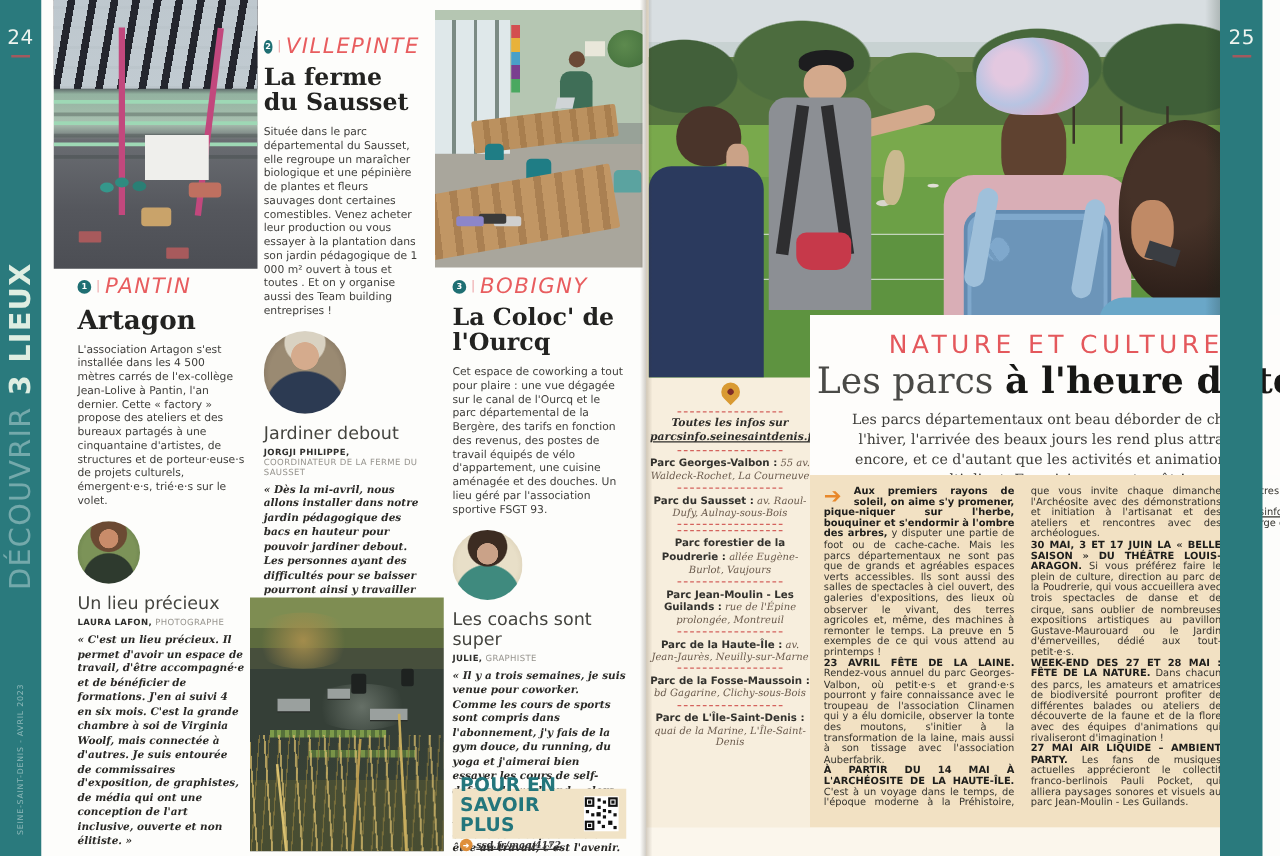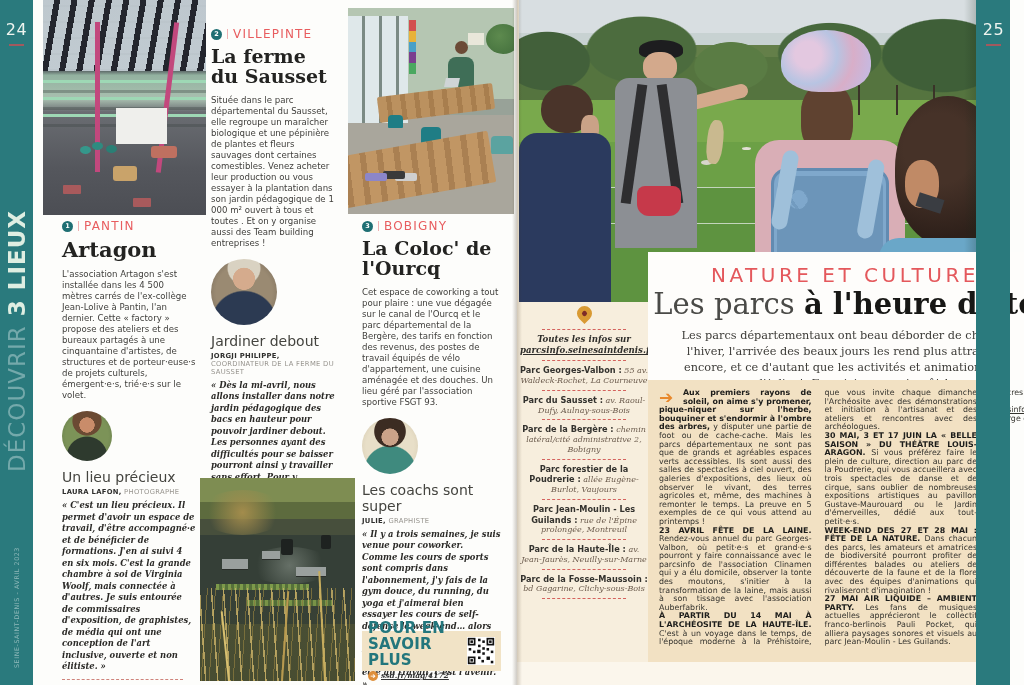--- a/index.html
+++ b/index.html
@@ -19,21 +19,21 @@
   .v-foot{font-size:6.3px;letter-spacing:.6px;color:#8fb9ba;}
   
   .gutter{position:absolute;top:0;height:685px;width:10px;
           background:linear-gradient(90deg,rgba(60,45,25,0),rgba(60,45,25,.22) 45%,rgba(60,45,25,0));}
   
   .col{position:absolute;}
   .cityline{display:flex;align-items:center;margin-bottom:6px;}
   .num-circle{display:inline-flex;align-items:center;justify-content:center;width:11px;height:11px;
               border-radius:50%;background:#1f6f73;color:#fff;font-size:6.5px;font-weight:bold;}
   .city-sep{display:inline-block;width:1px;height:10px;background:#efb0b2;margin:0 5px;}
-  .city{color:#e85d5f;font-size:12px;letter-spacing:1.2px;}
+  .city{color:#e85d5f;font-size:17px;letter-spacing:1.2px;font-style:italic;}
   .sec-title{font-family:"DejaVu Serif","Liberation Serif",serif;font-weight:bold;color:#232321;
              font-size:19px;line-height:1.05;margin:0 0 8px 0;}
   .body-txt{font-size:8.6px;line-height:1.28;color:#3f3e3b;}
   .avatar{border-radius:50%;margin:10px 0 8px 0;position:relative;overflow:hidden;}
   .p-title{font-size:14px;color:#44443f;margin:2px 0 3px 0;}
   .p-name{font-size:6.8px;letter-spacing:.3px;color:#2e2e2c;font-weight:bold;margin-bottom:4px;}
   .p-role{font-weight:normal;color:#97948e;}
   .quote{font-family:"DejaVu Serif","Liberation Serif",serif;font-style:italic;font-weight:bold;
          font-size:8.4px;line-height:1.37;color:#2b2a27;}
   .dash-sep{border-top:1px dashed #cf837b;margin:6px 0 5px 0;width:90%;}
@@ -385,41 +385,41 @@
 
   <div class="parks">
     <div class="pin"></div>
     <div class="park-sep"></div>
     <div class="parks-head"><span>Toutes les infos sur </span><span class="u">parcsinfo.seinesaintdenis.fr</span></div>
     <div class="park-sep"></div>
     <div class="park"><strong>Parc Georges-Valbon :</strong> <em>55 av. Waldeck-Rochet, La Courneuve</em></div>
     <div class="park-sep"></div>
     <div class="park"><strong>Parc du Sausset :</strong> <em>av. Raoul-Dufy, Aulnay-sous-Bois</em></div>
     <div class="park-sep"></div>
-    <div class="park"><strong>Parc de la Bergère :</strong> <em>chemin latéral/cité administrative 2, Bobigny</em></div>
     <div class="park-sep"></div>
     <div class="park"><strong>Parc forestier de la Poudrerie :</strong> <em>allée Eugène-Burlot, Vaujours</em></div>
     <div class="park-sep"></div>
     <div class="park"><strong>Parc Jean-Moulin - Les Guilands :</strong> <em>rue de l'Épine prolongée, Montreuil</em></div>
     <div class="park-sep"></div>
     <div class="park"><strong>Parc de la Haute-Île :</strong> <em>av. Jean-Jaurès, Neuilly-sur-Marne</em></div>
     <div class="park-sep"></div>
     <div class="park"><strong>Parc de la Fosse-Maussoin :</strong> <em>bd Gagarine, Clichy-sous-Bois</em></div>
     <div class="park-sep"></div>
+    <div class="park"><strong>Parc de L'Île-Saint-Denis :</strong> <em>quai de la Marine, L'Île-Saint-Denis</em></div>
   </div>
 
   <div class="headline-box">
     <div class="kicker">NATURE ET CULTURE</div>
     <div class="big-title"><span class="bt-light">Les parcs </span><span class="bt-bold">à l'heure d'été</span></div>
     <div class="standfirst">Les parcs départementaux ont beau déborder de charme l'hiver, l'arrivée des beaux jours les rend plus attractifs encore, et ce d'autant que les activités et animations s'y multiplient. En voici un avant-goût !</div>
   </div>
 
   <div class="article">
     <p><span class="intro-arrow">➔</span><strong>Aux premiers rayons de soleil, on aime s'y promener, pique-niquer sur l'herbe, bouquiner et s'endormir à l'ombre des arbres,</strong><span> y disputer une partie de foot ou de cache-cache. Mais les parcs départementaux ne sont pas que de grands et agréables espaces verts accessibles. Ils sont aussi des salles de spectacles à ciel ouvert, des galeries d'expositions, des lieux où observer le vivant, des terres agricoles et, même, des machines à remonter le temps. La preuve en 5 exemples de ce qui vous attend au printemps !</span></p>
-    <p><strong>23 AVRIL FÊTE DE LA LAINE.</strong><span> Rendez-vous annuel du parc Georges-Valbon, où petit·e·s et grand·e·s pourront y faire connaissance avec le parcsinfo de l'association Clinamen qui y a élu domicile, observer la tonte des moutons, s'initier à la transformation de la laine, mais aussi à son tissage avec l'association Auberfabrik.</span></p>
+    <p><strong>23 AVRIL FÊTE DE LA LAINE.</strong><span> Rendez-vous annuel du parc Georges-Valbon, où petit·e·s et grand·e·s pourront y faire connaissance avec le troupeau de l'association Clinamen qui y a élu domicile, observer la tonte des moutons, s'initier à la transformation de la laine, mais aussi à son tissage avec l'association Auberfabrik.</span></p>
     <p><strong>À PARTIR DU 14 MAI À L'ARCHÉOSITE DE LA HAUTE-ÎLE.</strong><span> C'est à un voyage dans le temps, de l'époque moderne à la Préhistoire, que vous invite chaque dimanche l'Archéosite avec des démonstrations et initiation à l'artisanat et des ateliers et rencontres avec des archéologues.</span></p>
     <p><strong>30 MAI, 3 ET 17 JUIN LA « BELLE SAISON » DU THÉÂTRE LOUIS-ARAGON.</strong><span> Si vous préférez faire le plein de culture, direction au parc de la Poudrerie, qui vous accueillera avec trois spectacles de danse et de cirque, sans oublier de nombreuses expositions artistiques au pavillon Gustave-Maurouard ou le Jardin d'émerveilles, dédié aux tout-petit·e·s.</span></p>
     <p><strong>WEEK-END DES 27 ET 28 MAI : FÊTE DE LA NATURE.</strong><span> Dans chacun des parcs, les amateurs et amatrices de biodiversité pourront profiter de différentes balades ou ateliers de découverte de la faune et de la flore avec des équipes d'animations qui rivaliseront d'imagination !</span></p>
     <p><strong>27 MAI AIR LIQUIDE – AMBIENT PARTY.</strong><span> Les fans de musiques actuelles apprécieront le collectif franco-berlinois Pauli Pocket, qui alliera paysages sonores et visuels au parc Jean-Moulin - Les Guilands.</span></p>
     <p><span>D'autres envies encore ? Toutes les infos sur le site </span><span class="u">parcsinfo.seinesaintdenis.fr</span><span> qui regorge d'idées de sorties !</span></p>
   </div>
 
   <div class="rp-bottom"></div>
 
   <div class="gutter" style="left:512px;"></div>

